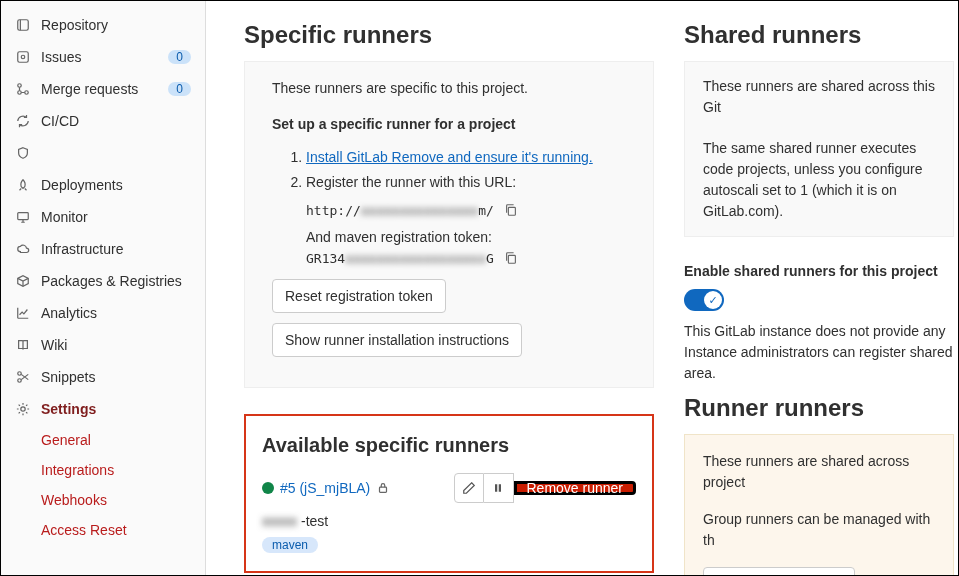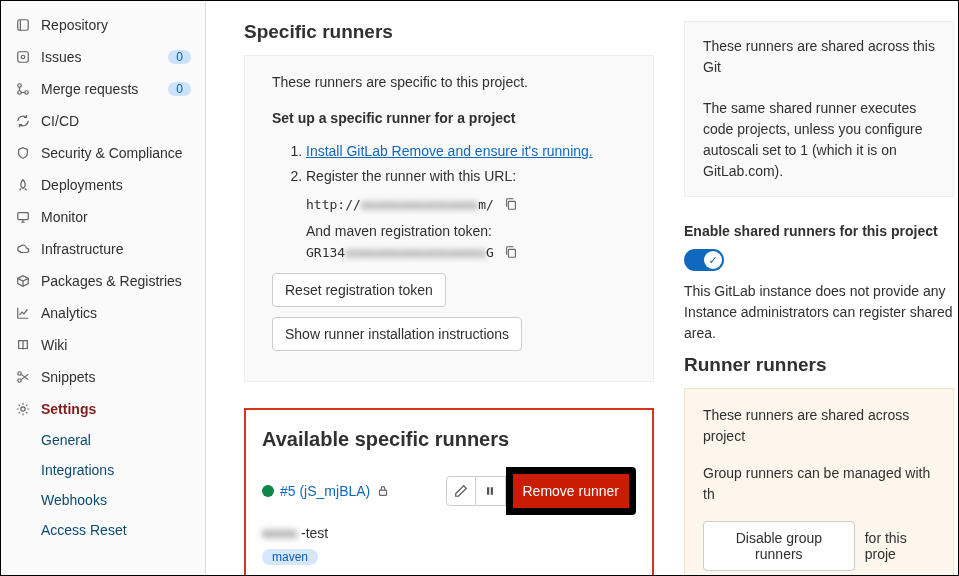--- a/index.html
+++ b/index.html
@@ -4,25 +4,25 @@
 <style>
   * { box-sizing: border-box; margin: 0; padding: 0; }
   body { font-family: -apple-system, BlinkMacSystemFont, "Segoe UI", Helvetica, Arial, sans-serif; font-size: 14px; color: #303030; background: #fff; width: 959px; height: 576px; overflow: hidden; position: relative; border: 1px solid #000; }
   .layout { display: flex; height: 100%; }
   .sidebar { width: 205px; background: #fafafa; border-right: 1px solid #ddd; padding-top: 8px; overflow-y: auto; }
   .nav-item { display: flex; align-items: center; padding: 8px 14px; cursor: pointer; color: #303030; }
   .nav-item .icon { width: 16px; height: 16px; margin-right: 10px; display: flex; align-items: center; justify-content: center; color: #666; flex-shrink: 0; }
   .nav-item .label { flex: 1; }
   .nav-item .badge { background: #cbe2f9; color: #0b5cad; border-radius: 10px; font-size: 12px; padding: 0 8px; min-width: 20px; text-align: center; }
   .nav-item.bold .label { font-weight: 700; color: #7f1d1d; }
-  .sub-item { padding: 7px 14px 7px 40px; cursor: pointer; color: #0c4a6e; }
+  .sub-item { padding: 7px 14px 7px 40px; cursor: pointer; color: #b91c1c; }
   .content { flex: 1; padding: 20px 0 0 38px; overflow: hidden; display: flex; gap: 30px; }
   .col-left { width: 410px; flex-shrink: 0; }
   .col-right { flex: 1; overflow: hidden; padding-right: 4px; }
-  h2 { font-size: 19px; font-weight: 600; margin-bottom: 12px; }
+  h2 { font-size: 24px; font-weight: 600; margin-bottom: 12px; }
   .panel { background: #f9f9f9; border: 1px solid #eee; padding: 18px 27px 20px; margin-bottom: 26px; }
   .panel p { margin-bottom: 20px; }
   .setup-title { font-weight: 600; margin-bottom: 15px; }
   ol { padding-left: 34px; margin-bottom: 8px; }
   ol li { margin-bottom: 4px; line-height: 1.5; }
   a.link { color: #1068bf; text-decoration: underline; }
   .code-line { display: flex; align-items: center; gap: 8px; margin-left: 34px; margin-top: 2px; margin-bottom: 10px; }
   .code-text { font-family: Menlo, Monaco, Consolas, monospace; font-size: 13px; }
   .blur { filter: blur(3px); user-select: none; }
   .copy-btn { width: 18px; height: 18px; cursor: pointer; color: #666; display: flex; align-items: center; justify-content: center; }
@@ -34,21 +34,21 @@
   .avail-box h2 { font-size: 20px; margin-bottom: 16px; }
   .runner-row { display: flex; align-items: center; justify-content: space-between; }
   .runner-left { display: flex; align-items: center; gap: 6px; }
   .dot { width: 12px; height: 12px; background: #108548; border-radius: 50%; }
   .runner-id { color: #1068bf; }
   .lock-icon { width: 14px; height: 14px; color: #666; }
   .runner-actions { display: flex; align-items: center; }
   .icon-btn { border: 1px solid #ccc; background: #fff; width: 30px; height: 30px; display: flex; align-items: center; justify-content: center; cursor: pointer; color: #555; }
   .icon-btn:first-child { border-radius: 4px 0 0 4px; }
   .icon-btn + .icon-btn { border-left: none; }
-  .remove-btn { background: #c91c00; color: #fff; border: 7px solid #000000; padding: 0 10px; height: 48px; display: flex; align-items: center; cursor: pointer; border-radius: 0 4px 4px 0; font-size: 14px; }
+  .remove-btn { background: #c91c00; color: #fff; border: 3px solid #000000; padding: 0 10px; height: 14px; display: flex; align-items: center; cursor: pointer; border-radius: 0 4px 4px 0; font-size: 14px; }
   .runner-desc { margin-top: 10px; color: #303030; display: flex; align-items: center; gap: 4px; }
   .tag { display: inline-block; background: #d7e7fb; color: #0b5cad; border-radius: 10px; padding: 1px 10px; font-size: 12px; margin-top: 8px; }
   .toggle-row { display: flex; align-items: center; margin-top: 10px; margin-bottom: 10px; }
   .toggle { width: 40px; height: 22px; background: #1068bf; border-radius: 11px; position: relative; cursor: pointer; }
   .toggle-knob { position: absolute; right: 2px; top: 2px; width: 18px; height: 18px; background: #fff; border-radius: 50%; display: flex; align-items: center; justify-content: center; color: #1068bf; font-size: 11px; }
   .toggle-label { font-weight: 600; margin-bottom: 4px; margin-top: 14px; }
   .text-p { line-height: 1.5; margin-bottom: 10px; }
   .group-panel { background: #fdf6ec; border: 1px solid #f0e4c8; padding: 16px 18px; margin-top: 10px; margin-bottom: 16px; }
   .group-panel .text-p { margin-bottom: 16px; }
   .inline-row { display: flex; align-items: center; gap: 10px; }
@@ -98,21 +98,20 @@
           </svg>
         </span>
       <span class="label">CI/CD</span>
     </div>
     <div class="nav-item">
       <span class="icon">
           <svg width="14" height="14" viewBox="0 0 16 16" fill="none" stroke="currentColor" stroke-width="1.4">
             <path d="M8 2l5 2v4c0 3-2 5-5 6-3-1-5-3-5-6V4l5-2z"></path>
           </svg>
         </span>
-      <span class="label">Security &amp; Compliance</span>
     </div>
     <div class="nav-item">
       <span class="icon">
           <svg width="14" height="14" viewBox="0 0 16 16" fill="none" stroke="currentColor" stroke-width="1.4">
             <path d="M8 2c2 2 3 5 2 8l-2 2-2-2c-1-3 0-6 2-8z"></path>
             <path d="M6 12l-2 2M10 12l2 2"></path>
           </svg>
         </span>
       <span class="label">Deployments</span>
     </div>
@@ -249,20 +248,21 @@
         </div>
         <div class="runner-desc">
             <span class="blur">xxxxx</span>
             <span>-test</span>
           </div>
         <span class="tag">maven</span>
       </div>
     </div>
 
     <div class="col-right">
+      <h2>Shared runners</h2>
       <div class="panel" style="padding:14px 18px;">
         <p class="text-p">These runners are shared across this Git</p>
         <p class="text-p" style="margin-bottom:0">The same shared runner executes code projects, unless you configure autoscali set to 1 (which it is on GitLab.com).</p>
       </div>
       <div class="toggle-label">Enable shared runners for this project</div>
       <div class="toggle-row">
         <div class="toggle">
           <div class="toggle-knob">✓</div>
         </div>
       </div>

